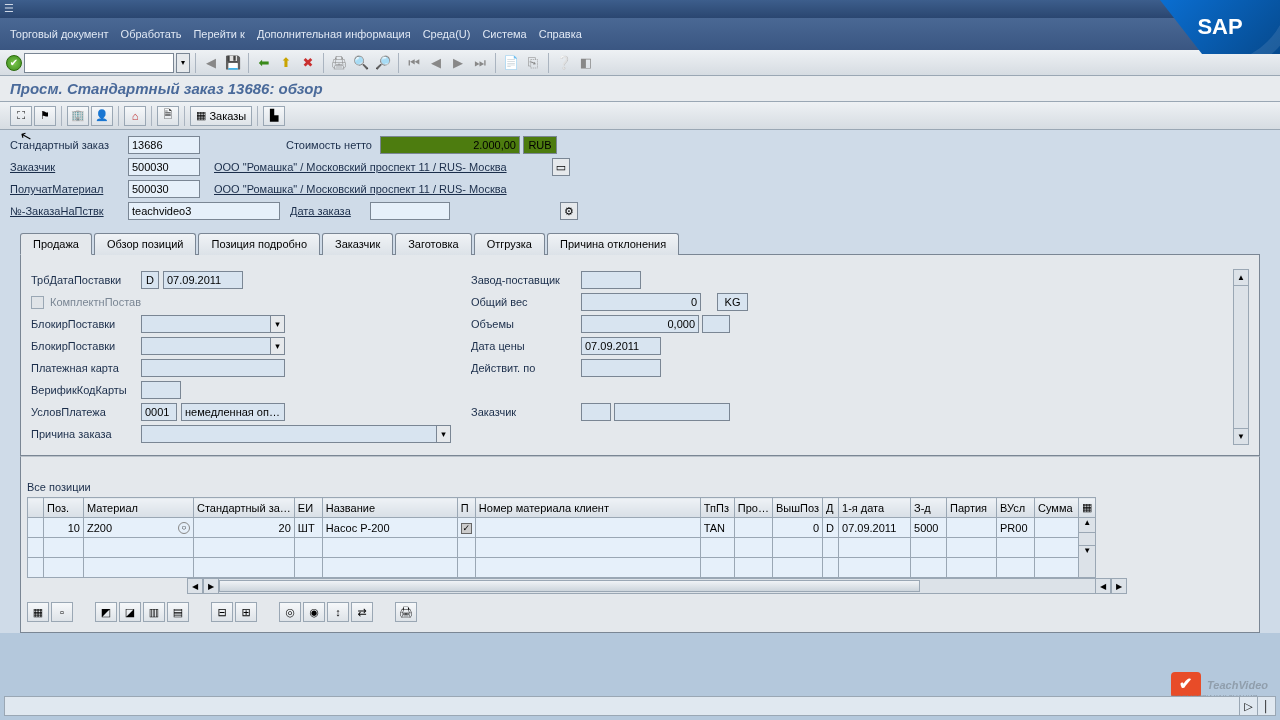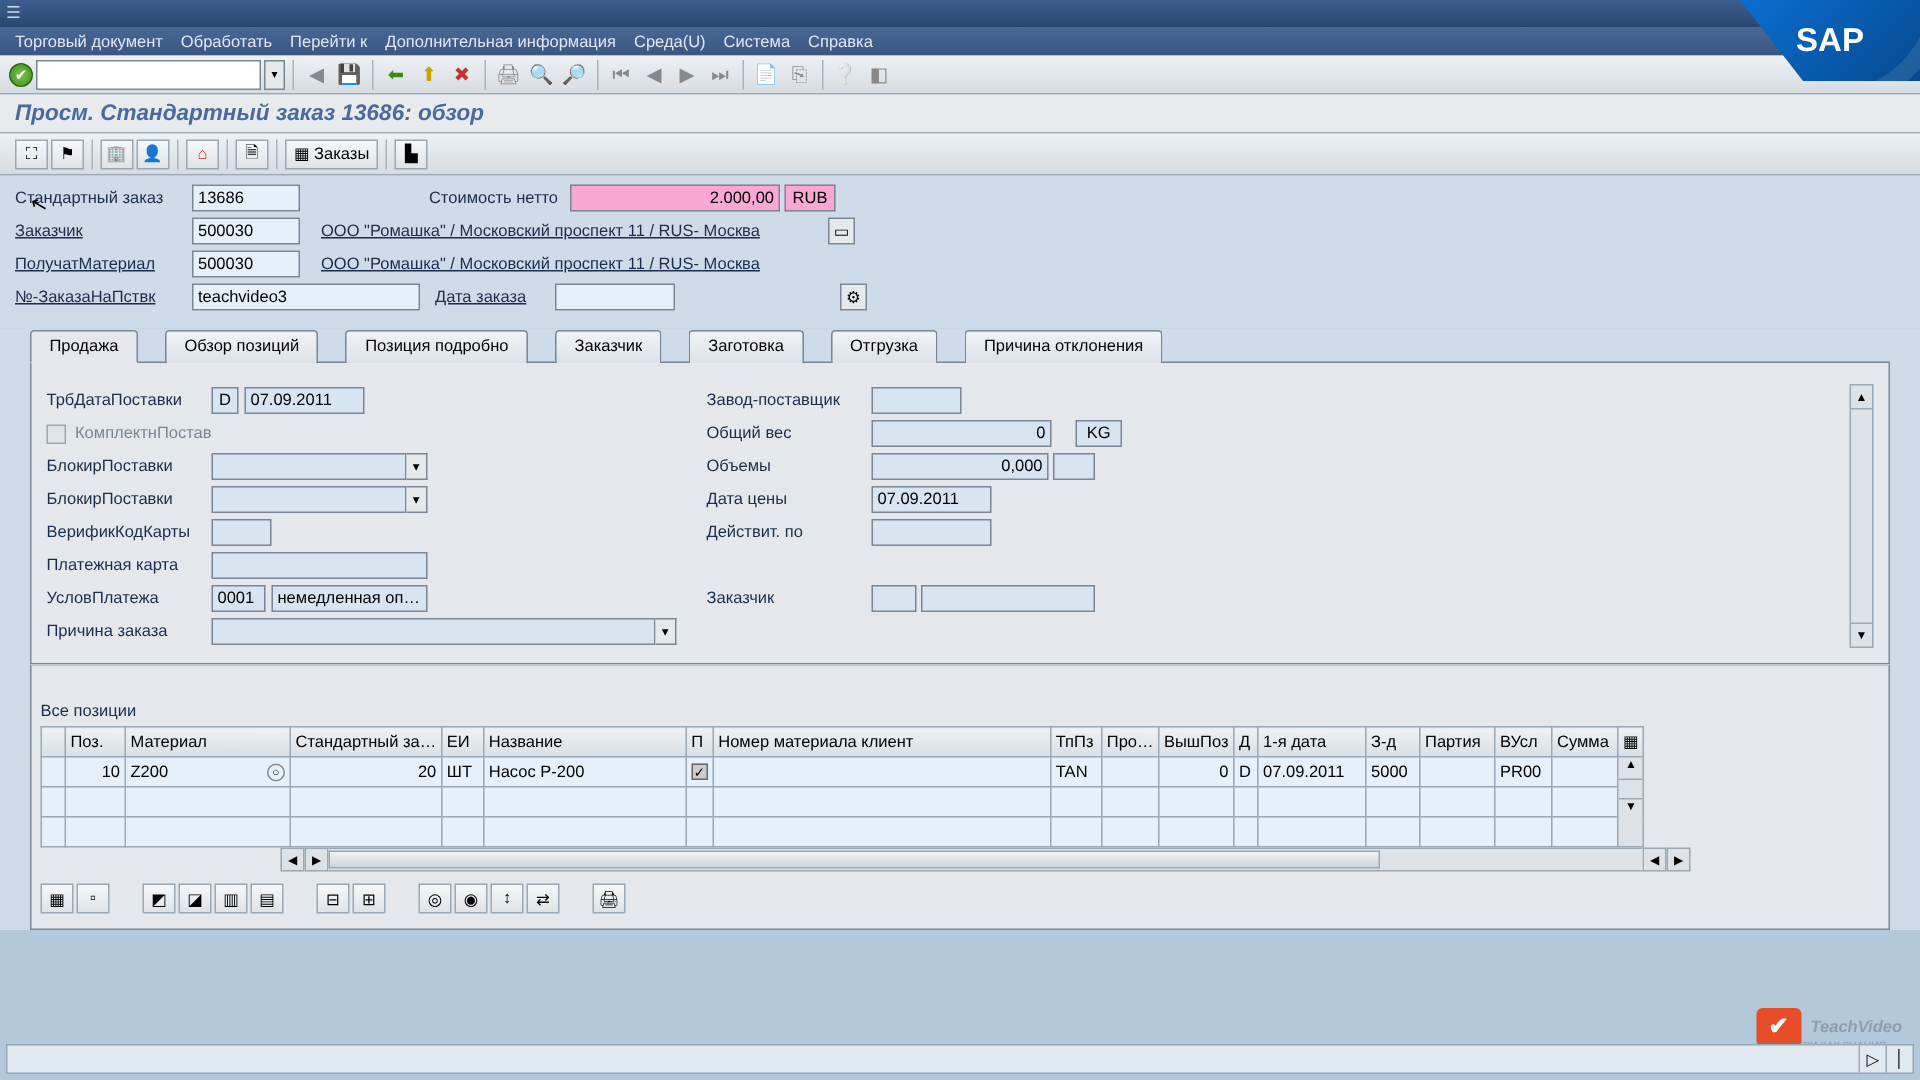--- a/index.html
+++ b/index.html
@@ -7,21 +7,21 @@
 
 
 .titlebar { height: 18px; background: linear-gradient(#3d5e8c, #2a4670); display: flex; align-items: center; padding: 0 4px; color: #cfd8e6; }
 .titlebar .corner-icon { width: 14px; height: 14px; margin-right: 4px; }
 .titlebar .spacer { flex: 1; }
 .titlebar .winbtn { width: 14px; height: 14px; border: 1px solid #5a7aa8; margin-left: 2px; display: flex; align-items: center; justify-content: center; font-size: 9px; color: #cfd8e6; cursor: pointer; }
 .sap-logo { position: absolute; right: 0; top: 0; height: 54px; width: 120px; background: linear-gradient(135deg, #0a6ed1, #064a8e); color: white; font-weight: bold; font-size: 22px; display: flex; align-items: center; justify-content: center; z-index: 5; clip-path: polygon(0 0, 100% 0, 100% 100%, 35% 100%); }
 .sap-logo::after { content: ''; position: absolute; right: -20px; bottom: -20px; width: 140px; height: 140px; border: 12px solid rgba(255,255,255,0.1); border-radius: 50%; }
 
 
-.menubar { height: 19px; background: linear-gradient(#4a6894, #3a5682); display: flex; align-items: center; padding: 0 10px; gap: 12px; color: #e0e8f4; }
+.menubar { height: 32px; background: linear-gradient(#4a6894, #3a5682); display: flex; align-items: center; padding: 0 10px; gap: 12px; color: #e0e8f4; }
 .menubar span { cursor: pointer; }
 
 
 .std-toolbar { height: 26px; background: linear-gradient(#eef1f4, #d6dce2); border-bottom: 1px solid #9aa7b4; display: flex; align-items: center; padding: 0 6px; gap: 2px; }
 .green-check { width: 16px; height: 16px; border-radius: 50%; background: radial-gradient(#7ec850, #3a8a1a); display: flex; align-items: center; justify-content: center; color: white; font-size: 10px; cursor: pointer; border: 1px solid #2a6a0a; }
 .cmd-input { width: 150px; height: 20px; border: 1px solid #7a8694; background: white; }
 .cmd-drop { width: 14px; height: 20px; border: 1px solid #7a8694; background: #e6e9ec; display: flex; align-items: center; justify-content: center; font-size: 8px; cursor: pointer; }
 .tbtn { width: 18px; height: 18px; display: flex; align-items: center; justify-content: center; cursor: pointer; margin: 0 1px; font-size: 13px; }
 .tsep { width: 1px; height: 20px; background: #aab4c0; margin: 0 3px; }
 
@@ -32,27 +32,27 @@
 .app-toolbar { height: 28px; background: linear-gradient(#eef1f4, #d6dce2); border-bottom: 1px solid #9aa7b4; display: flex; align-items: center; padding: 0 10px; gap: 2px; }
 .app-btn { height: 20px; border: 1px solid #9aa7b4; background: linear-gradient(#f6f8fa, #dee3e8); display: flex; align-items: center; padding: 0 5px; cursor: pointer; gap: 3px; }
 .app-btn.icon-only { width: 22px; padding: 0; justify-content: center; }
 
 
 .header-form { background: #cfdbe8; padding: 4px 10px 10px; }
 .form-row { display: flex; align-items: center; height: 22px; }
 .form-row label { color: #1a2d4a; }
 .form-row label.link { text-decoration: underline; cursor: pointer; }
 .form-row input { height: 18px; border: 1px solid #7a8694; background: #e6f0fa; padding: 0 3px; }
-.form-row input.ro { background: #f9a8d4; }
+.form-row input.ro { background: #4d7c0f; }
 .form-row .link-text { text-decoration: underline; color: #1a2d4a; cursor: pointer; }
 .small-btn { width: 18px; height: 18px; border: 1px solid #7a8694; background: #e6e9ec; cursor: pointer; display: flex; align-items: center; justify-content: center; }
 
 
 .tab-container { background: #cfdbe8; padding: 0 20px; }
-.tabs { display: flex; border-bottom: 1px solid #7a8694; gap: 16px; }
+.tabs { display: flex; border-bottom: 1px solid #7a8694; }
 .tab { padding: 4px 12px; border: 1px solid #7a8694; border-bottom: none; background: linear-gradient(#f0f3f6, #dce2e8); margin-right: 2px; cursor: pointer; border-radius: 3px 3px 0 0; position: relative; top: 1px; }
 .tab.active { background: #e4e8ec; border-bottom: 1px solid #e4e8ec; }
 .tab-panel { background: #e4e8ec; border: 1px solid #7a8694; border-top: none; padding: 14px 10px 10px; display: flex; }
 .panel-row { display: flex; align-items: center; height: 22px; }
 .panel-row label { width: 110px; color: #1a2d4a; }
 .panel-row input { height: 18px; border: 1px solid #7a8694; background: #d8e4f0; padding: 0 3px; }
 .panel-row .drophandle { width: 14px; height: 18px; border: 1px solid #7a8694; border-left: none; background: #e6e9ec; display: flex; align-items: center; justify-content: center; font-size: 9px; cursor: pointer; }
 .checkbox-dis { width: 13px; height: 13px; border: 1px solid #9aa7b4; background: #e0e4e8; margin-right: 6px; }
 .scroll-v { width: 16px; background: #dce2e8; border: 1px solid #9aa7b4; display: flex; flex-direction: column; }
 .scroll-v .sbtn { height: 16px; border-bottom: 1px solid #9aa7b4; display: flex; align-items: center; justify-content: center; font-size: 8px; cursor: pointer; }
@@ -216,26 +216,26 @@
         <label>БлокирПоставки</label>
         <input style="width: 130px;">
           <span class="drophandle">▾</span>
       </div>
       <div class="panel-row">
         <label>БлокирПоставки</label>
         <input style="width: 130px;">
           <span class="drophandle">▾</span>
       </div>
       <div class="panel-row">
+        <label>Платежная карта</label>
+        <input style="width: 144px;">
+      </div>
+      <div class="panel-row">
         <label>ВерификКодКарты</label>
         <input style="width: 40px;">
-      </div>
-      <div class="panel-row">
-        <label>Платежная карта</label>
-        <input style="width: 144px;">
       </div>
       <div class="panel-row">
         <label>УсловПлатежа</label>
         <input style="width: 36px;" value="0001">
         <input style="width: 104px; margin-left: 4px;" value="немедленная оп…">
       </div>
       <div class="panel-row">
         <label>Причина заказа</label>
         <input style="width: 296px;">
           <span class="drophandle">▾</span>

